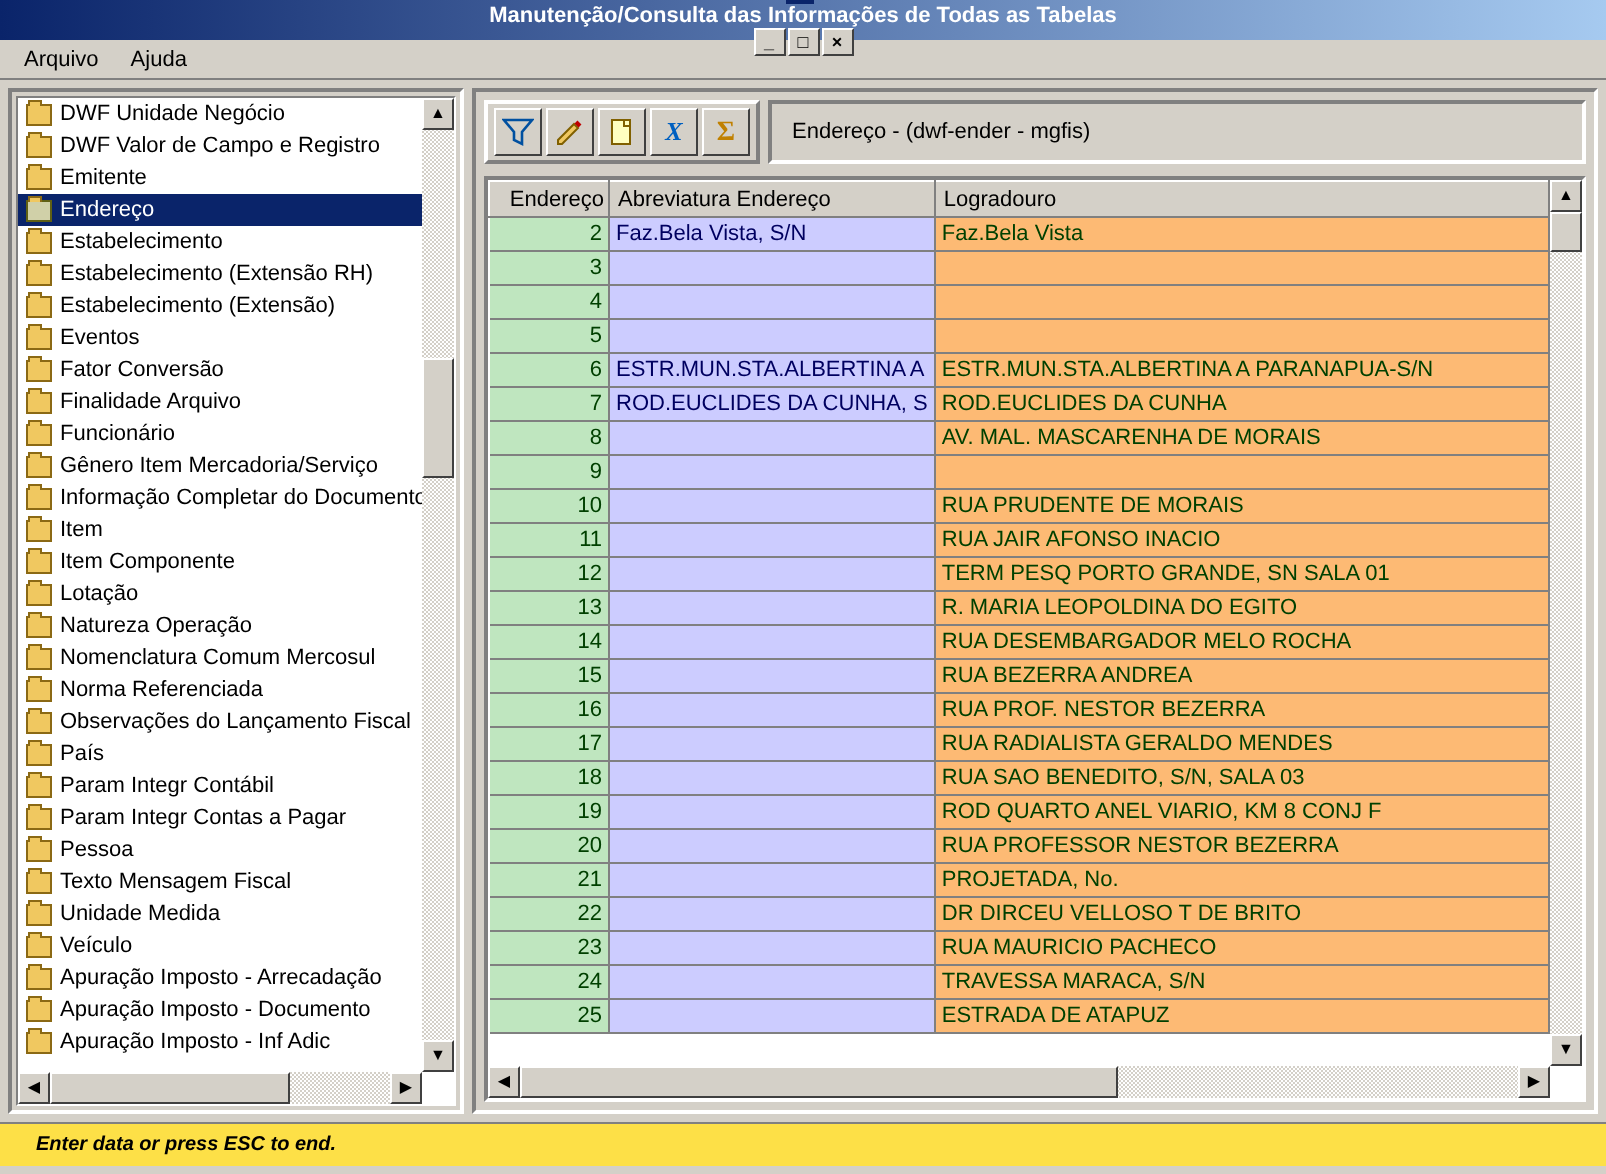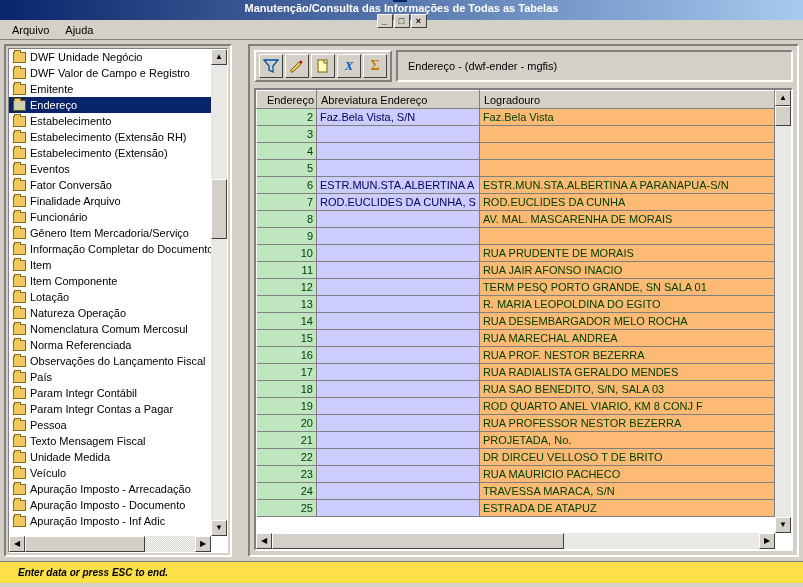--- a/index.html
+++ b/index.html
@@ -53,21 +53,21 @@
     border-bottom: 1px solid #808080;
   }
   .menu-item {
     padding: 2px 8px;
     cursor: pointer;
   }
   .content {
     display: flex;
     height: 521px;
     padding: 4px;
-    gap: 16px;
+    gap: 4px;
   }
   .panel {
     background: #d4d0c8;
     border: 2px solid;
     border-color: #808080 #fff #fff #808080;
     position: relative;
   }
   .left-panel {
     width: 228px;
     padding: 2px;
@@ -517,21 +517,21 @@
               <td>R. MARIA LEOPOLDINA DO EGITO</td>
             </tr>
             <tr>
               <td>14</td>
               <td></td>
               <td>RUA DESEMBARGADOR MELO ROCHA</td>
             </tr>
             <tr>
               <td>15</td>
               <td></td>
-              <td>RUA MARECHAL ANDREA</td>
+              <td>RUA BEZERRA ANDREA</td>
             </tr>
             <tr>
               <td>16</td>
               <td></td>
               <td>RUA PROF. NESTOR BEZERRA</td>
             </tr>
             <tr>
               <td>17</td>
               <td></td>
               <td>RUA RADIALISTA GERALDO MENDES</td>

